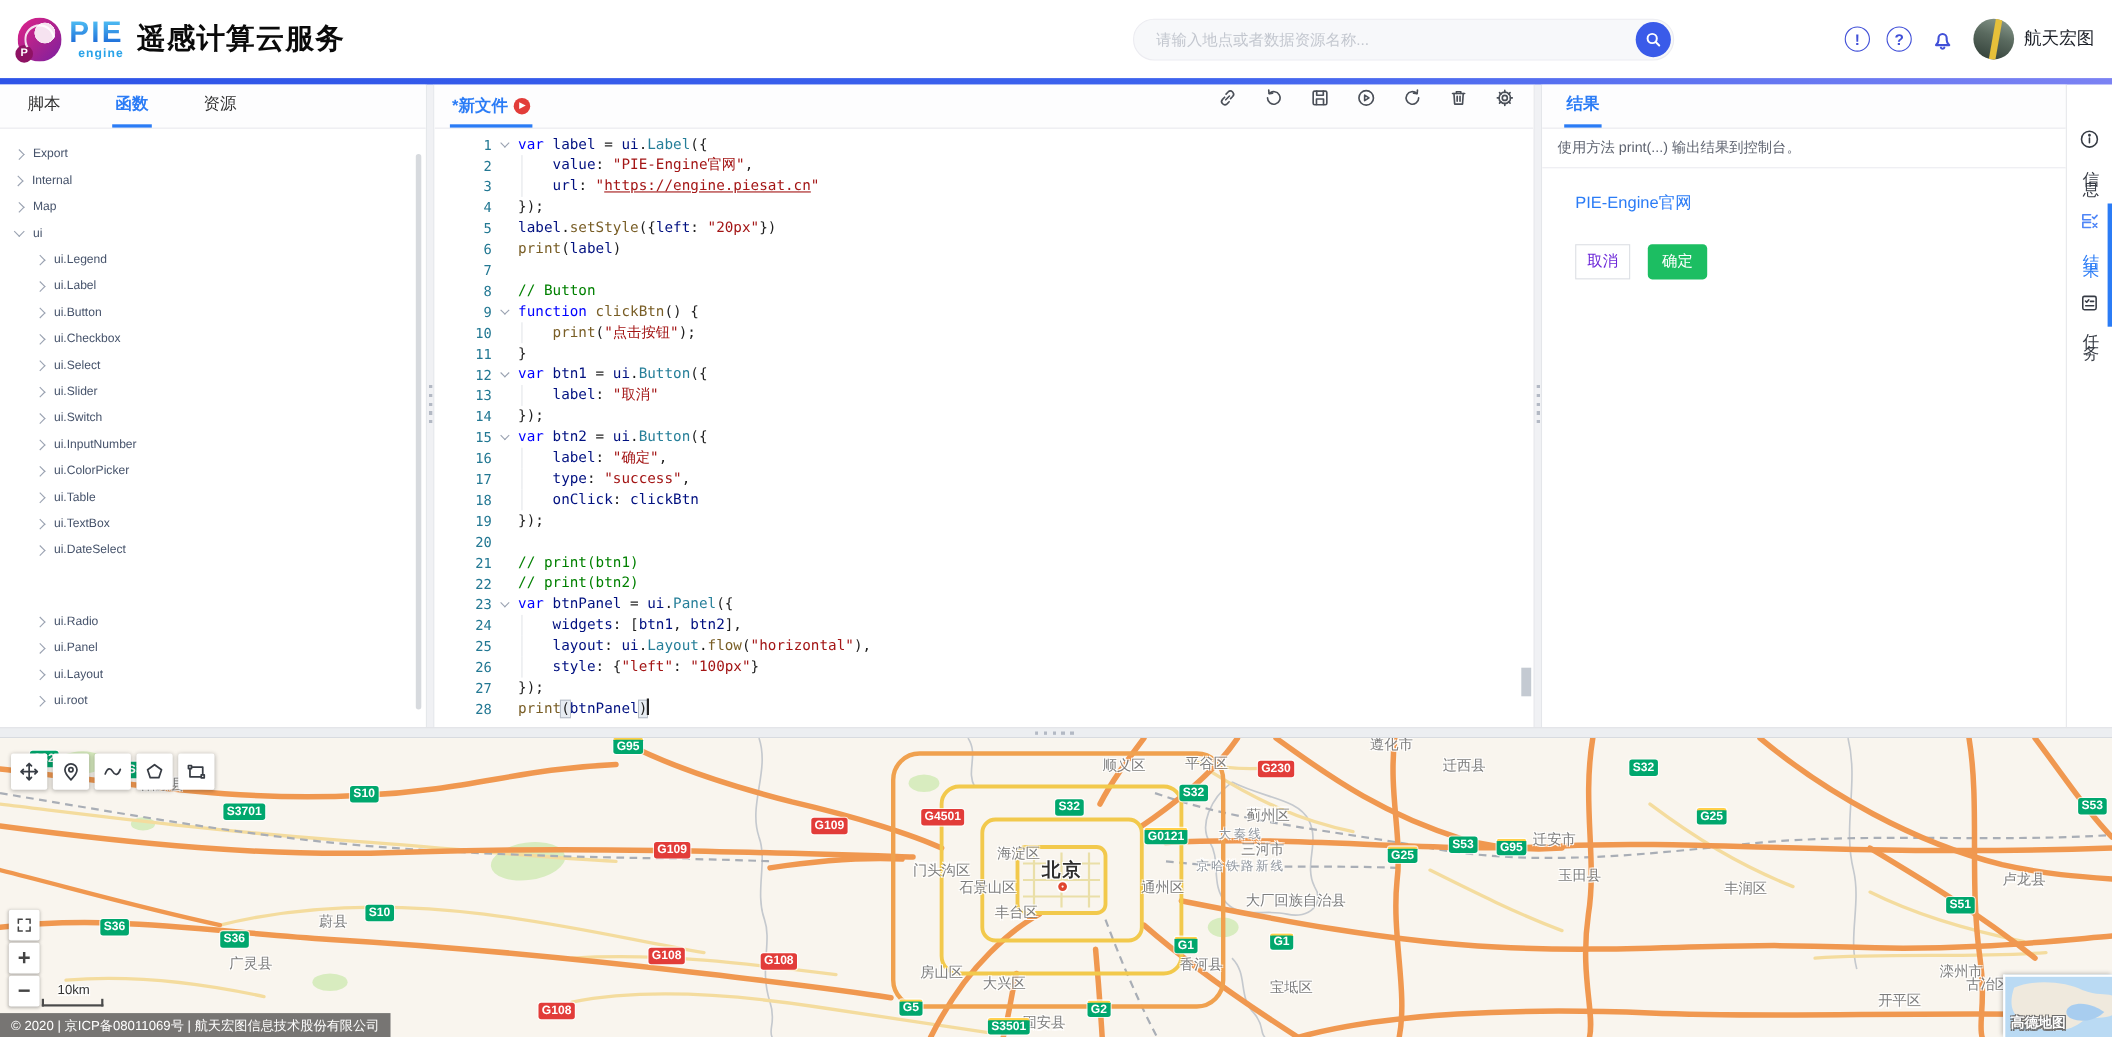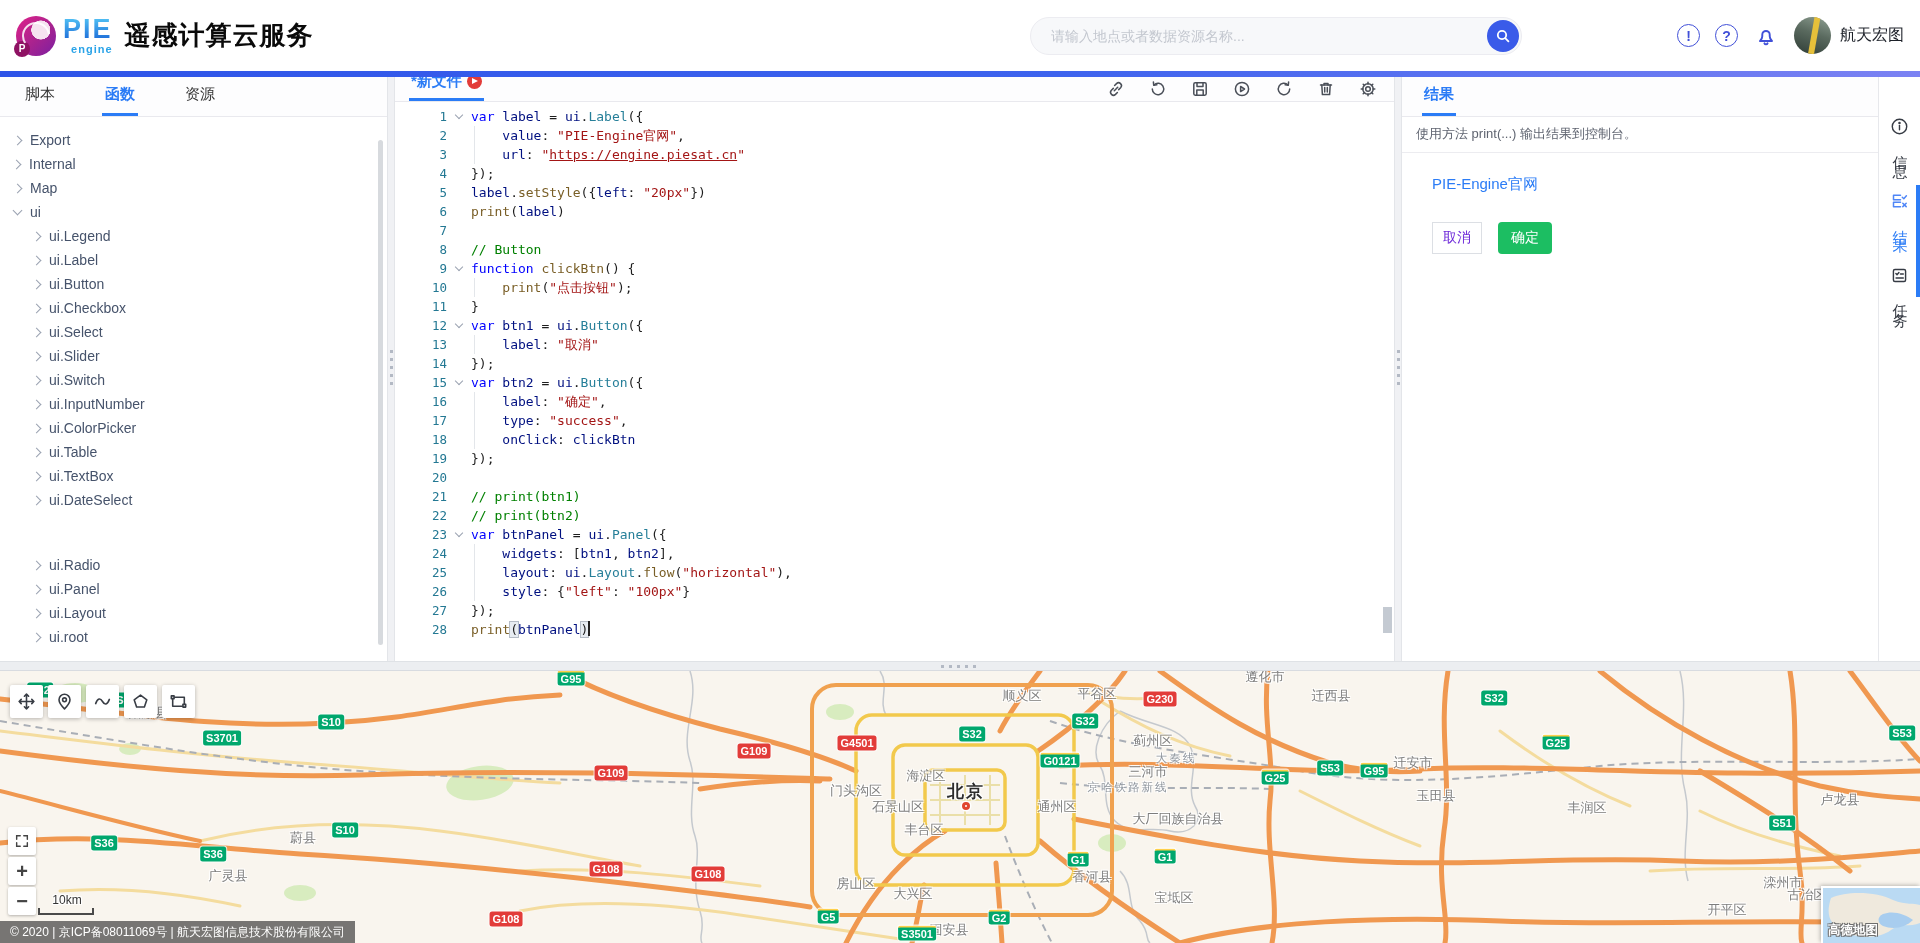--- a/index.html
+++ b/index.html
@@ -39,33 +39,33 @@
 
   .accent-bar{height:6px;background:linear-gradient(90deg,#2e54e8 0%,#3d63ee 55%,#7b82f3 100%)}
 
   
   .workspace{display:flex;height:584px}
   .sidebar{width:387px;position:relative;background:#fff}
   .tabbar{height:40px;display:flex;align-items:flex-end;padding-left:22px;border-bottom:1px solid #e9e9ee;background:#fdfdfe}
   .stab{font-size:15px;color:#333;margin-right:44px;padding:0 3px 9px;cursor:pointer;border-bottom:3px solid transparent}
   .stab.active{color:#2b7cf6;border-bottom-color:#2b7cf6;font-weight:600}
   .tree{padding-top:11px;height:530px;overflow:hidden}
-  .trow{display:flex;align-items:center;height:24px;font-size:14px;color:#46536b;cursor:pointer;white-space:nowrap}
+  .trow{display:flex;align-items:center;height:24px;font-size:11px;color:#46536b;cursor:pointer;white-space:nowrap}
   .chev{width:7px;height:7px;border-right:1.6px solid #9aa2b1;border-bottom:1.6px solid #9aa2b1;
     transform:rotate(-45deg);margin-right:9px;flex:0 0 auto}
   .chev.open{transform:rotate(45deg);margin-top:-3px}
   .sb-scroll{position:absolute;right:4px;top:63px;width:5px;height:505px;border-radius:3px;background:#d7dade;cursor:pointer}
 
   .divider-v{width:8px;background:#f0f1f4;border-left:1px solid #e3e5e9;border-right:1px solid #e3e5e9;
     display:flex;align-items:center;justify-content:center;cursor:col-resize}
   .vdots{width:3px;height:38px;background:repeating-linear-gradient(to bottom,#b3b9c4 0 3px,transparent 3px 8px)}
 
   
   .editor{flex:1;position:relative;background:#fff;overflow:hidden}
-  .editor-tabbar{height:25px;display:flex;align-items:flex-end;justify-content:space-between;
+  .editor-tabbar{height:40px;display:flex;align-items:flex-start;justify-content:space-between;
     padding:0 14px 0 14px;border-bottom:1px solid #e9e9ee;background:#fdfdfe}
   .file-tab{display:flex;align-items:center;border-bottom:3px solid #2b7cf6;padding:9px 2px 7px;cursor:pointer;align-self:flex-end}
   .file-tab-label{color:#2b7cf6;font-size:15px;font-weight:600}
   .runmark{width:15px;height:15px;border-radius:50%;background:#e23c39;margin-left:5px;position:relative;display:inline-block}
   .runmark::after{content:"";position:absolute;left:5.5px;top:4px;border-left:6px solid #fff;
     border-top:3.5px solid transparent;border-bottom:3.5px solid transparent}
   .editor-tools{display:flex;align-items:center}
   .etool{background:none;border:none;cursor:pointer;padding:2px;margin-left:18px;display:flex}
   .etool svg{stroke:#4a4f58;fill:none;stroke-width:1.5;stroke-linecap:round;stroke-linejoin:round}
 
@@ -528,21 +528,21 @@
         <span class="ml district" style="left: 949px; top: 259px;">固安县</span>
         <span class="ml district" style="left: 1265px; top: 6px;">遵化市</span>
         <span class="ml district" style="left: 1331px; top: 25px;">迁西县</span>
         <span class="ml district" style="left: 1413px; top: 92px;">迁安市</span>
         <span class="ml district" style="left: 1400px; top: 125px; margin-left: 36px;">玉田县</span>
         <span class="ml district" style="left: 1587px; top: 137px;">丰润区</span>
         <span class="ml district" style="left: 1840px; top: 129px;">卢龙县</span>
         <span class="ml district" style="left: 1783px; top: 212px;">滦州市</span>
         <span class="ml district" style="left: 1807px; top: 224px;">古冶区</span>
         <span class="ml district" style="left: 1727px; top: 239px;">开平区</span>
-        <span class="ml railway" style="left: 1176px; top: 87px; font-family: Liberation Mono, monospace;">大秦线</span>
+        <span class="ml railway" style="left: 1128px; top: 87px; font-family: Liberation Mono, monospace;">大秦线</span>
         <span class="ml railway" style="left: 1128px; top: 116px;">京哈铁路新线</span>
         <span class="ml shield" style="left: 40px; top: 19px;">S32</span>
         <span class="ml shield" style="left: 126px; top: 29px;">S32</span>
         <span class="ml shield" style="left: 222px; top: 67px;">S3701</span>
         <span class="ml shield" style="left: 331px; top: 51px;">S10</span>
         <span class="ml shield" style="left: 345px; top: 159px;">S10</span>
         <span class="ml shield" style="left: 104px; top: 172px;">S36</span>
         <span class="ml shield" style="left: 213px; top: 183px;">S36</span>
         <span class="ml shield" style="left: 972px; top: 63px;">S32</span>
         <span class="ml shield" style="left: 1085px; top: 50px;">S32</span>

